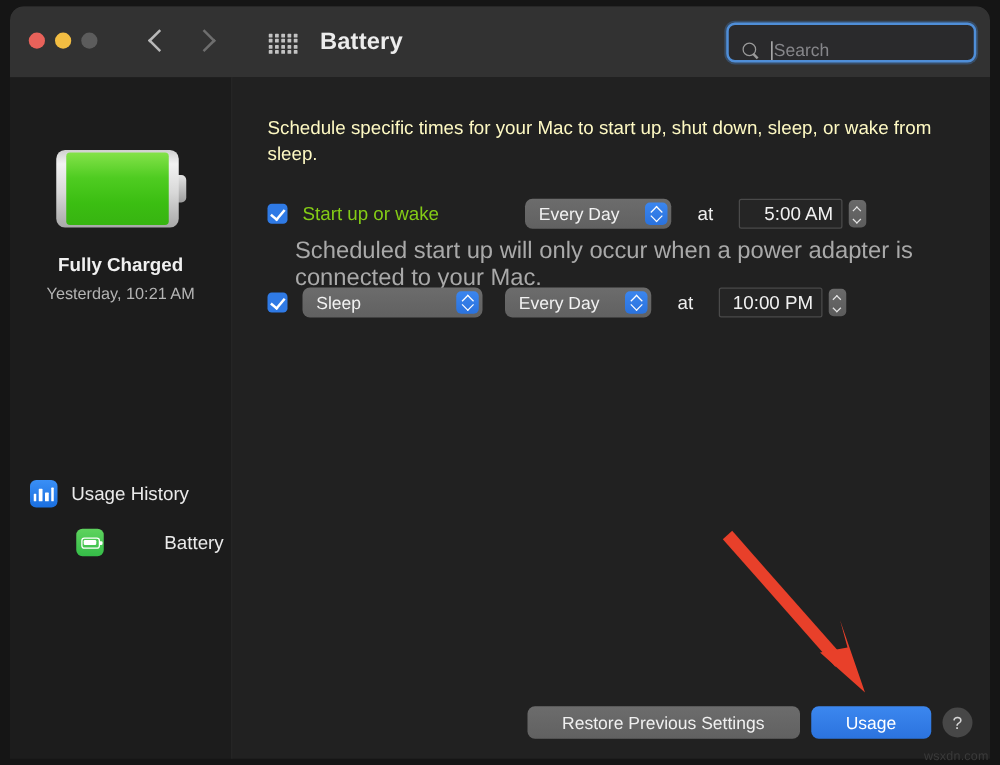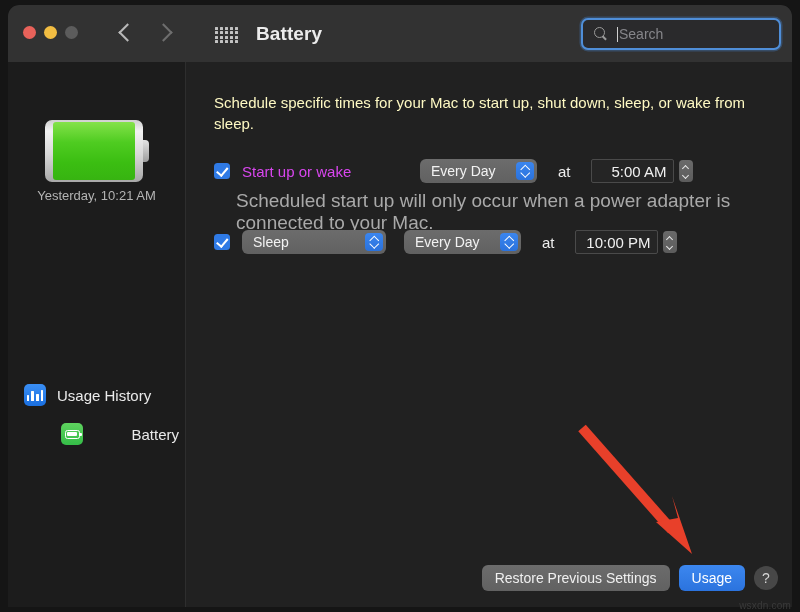--- a/index.html
+++ b/index.html
@@ -73,21 +73,21 @@
   }
 
   
   .searchwrap {
     position: absolute; top: 13px; right: 11px;
     width: 200px; height: 32px;
     background: #2a2a2c;
     border-radius: 7px;
     border: 2px solid #4f8ed8;
     box-shadow: 0 0 0 1.5px rgba(70,130,200,.35);
-    display: flex; align-items: center;
+    display: flex; align-items: flex-end;
   }
   .searchicon {
     position: relative; margin-left: 11px;
     width: 14px; height: 14px;
   }
   .searchicon::before {
     content: ""; position: absolute;
     width: 9px; height: 9px; border-radius: 50%;
     border: 1.6px solid #9a9a9a; top: 0; left: 0;
   }
@@ -218,21 +218,21 @@
   .cbox {
     width: 16px; height: 16px; border-radius: 3.5px;
     background: #2f7ae5; position: relative; flex: 0 0 auto;
   }
   .cbox::after {
     content: ""; position: absolute;
     left: 5px; top: 2px; width: 4.5px; height: 8.5px;
     border-right: 2px solid #fff; border-bottom: 2px solid #fff;
     transform: rotate(40deg);
   }
-  .rowlabel { font-size: 15px; color: #d946ef; margin-left: 12px; }
+  .rowlabel { font-size: 15px; color: #84cc16; margin-left: 12px; }
 
   .popup {
     height: 24px; border-radius: 6px;
     background: linear-gradient(180deg,#6c6c6c,#616161);
     display: flex; align-items: center;
     position: relative; flex: 0 0 auto;
   }
   .popup .ptext {
     font-size: 14px; color: #f2f2f2; margin-left: 11px;
   }
@@ -286,21 +286,21 @@
   }
 
   
   .footer {
     position: absolute; right: 14px; bottom: 16px;
     display: flex; align-items: center; gap: 9px;
   }
   .btn {
     height: 26px; border-radius: 6px;
     display: flex; align-items: center; justify-content: center;
-    padding: 0 13px; font-size: 14px;
+    padding: 0 28px; font-size: 14px;
   }
   .btn.gray {
     background: linear-gradient(180deg,#6c6c6c,#616161); color: #f0f0f0;
   }
   .btn.blue {
     background: linear-gradient(180deg,#3c87ef,#2b73de); color: #ffffff;
   }
   .helpbtn {
     width: 24px; height: 24px; border-radius: 50%;
     background: #474747; color: #d6d6d6;
@@ -371,20 +371,21 @@
       <div class="divider"></div>
 
       <div class="sidebar">
         <div class="batwrap">
           <div class="battery">
             <div class="bat-cap"></div>
             <div class="bat-body">
               <div class="bat-fill"></div>
             </div>
           </div>
+          <div class="batstatus">Fully Charged</div>
           <div class="battime">Yesterday, 10:21 AM</div>
         </div>
 
         <div class="navlist">
           <div class="navitem">
             <div class="nicon usage">
               <div class="bars">
                   <i style="height:6px"></i>
                   <i style="height:10px"></i>
                   <i style="height:7px"></i>

